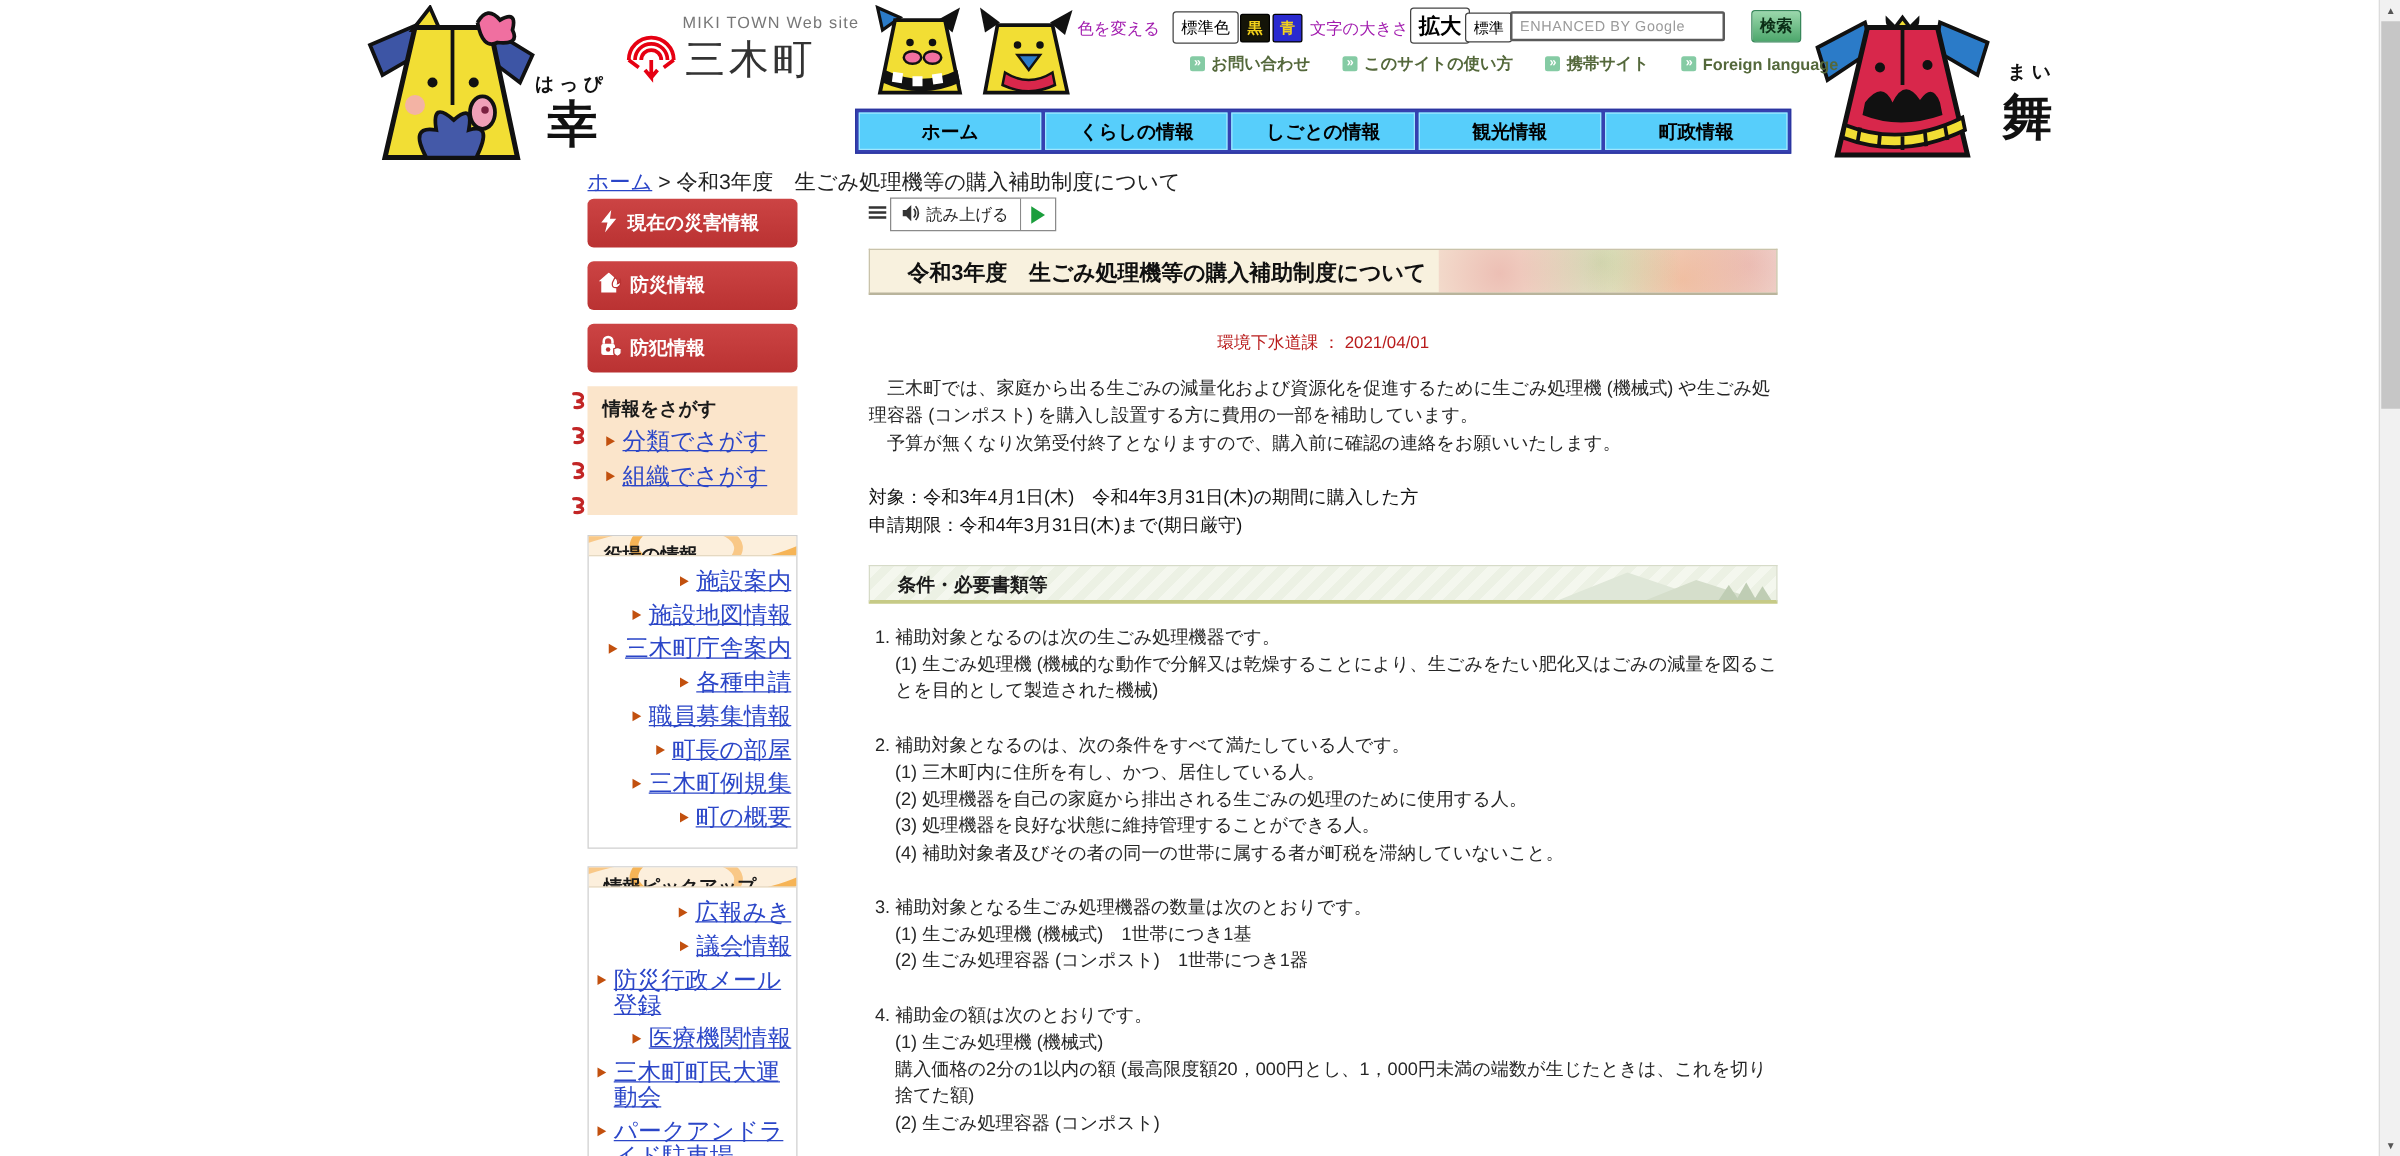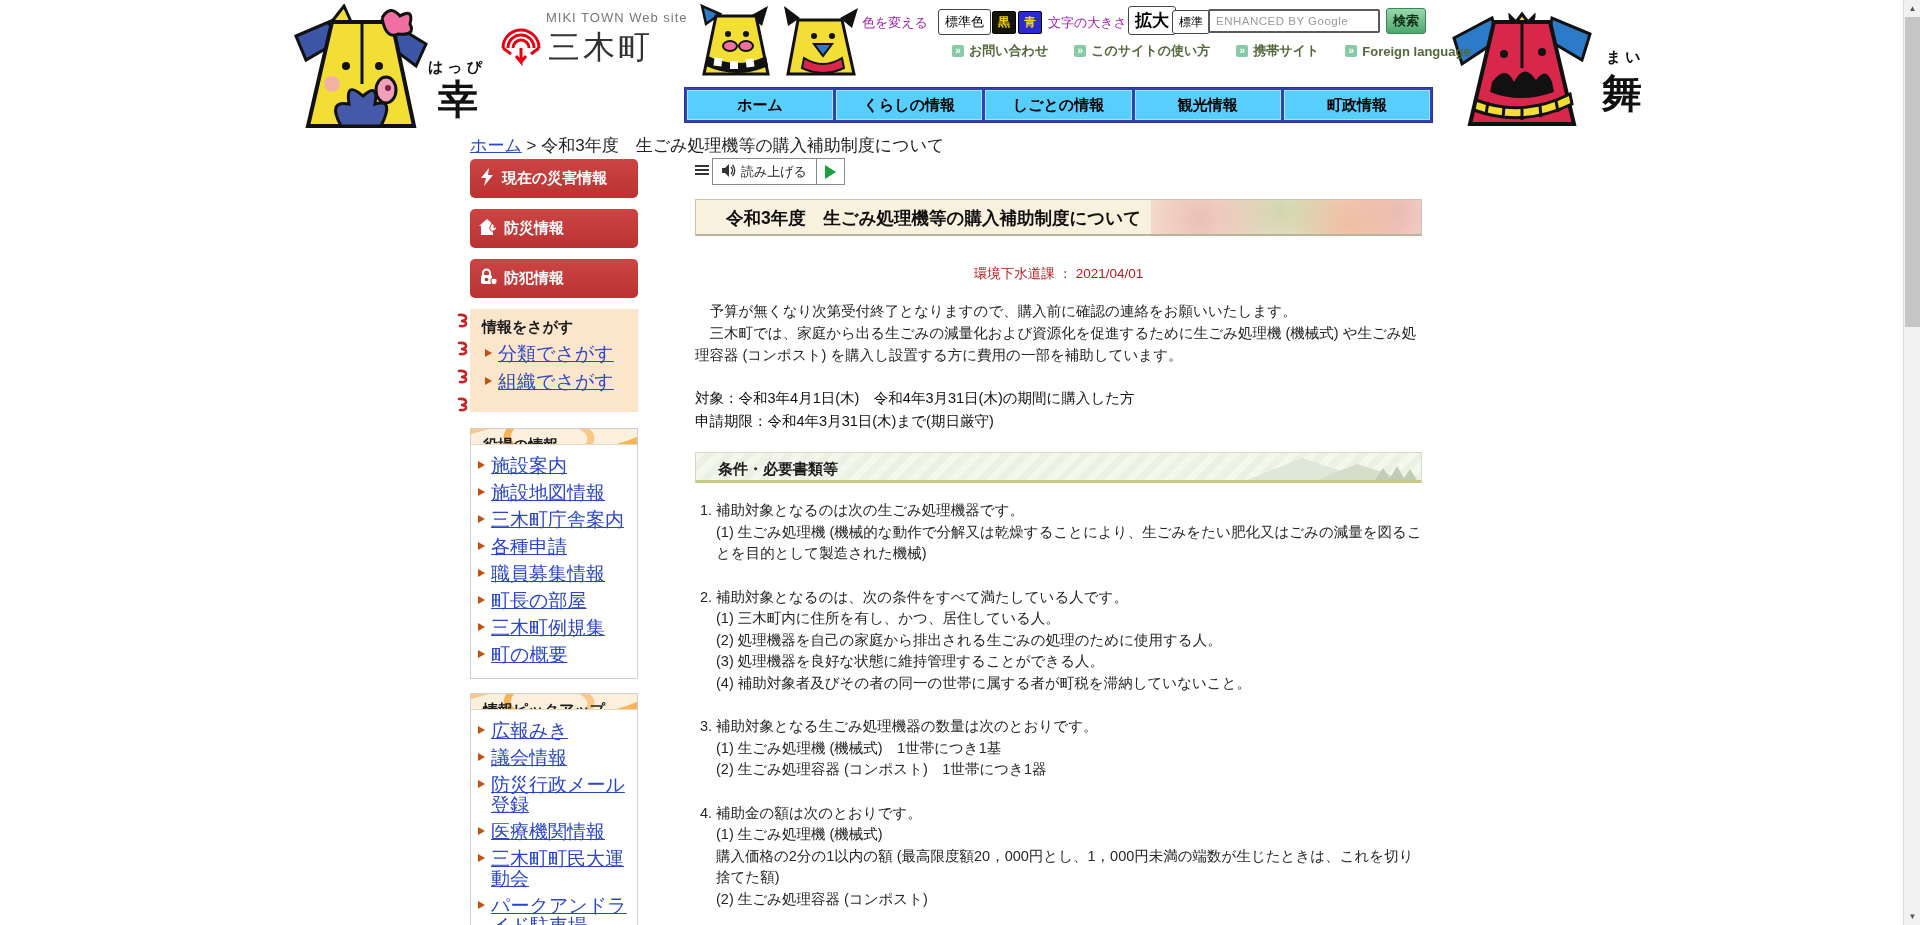--- a/index.html
+++ b/index.html
@@ -12,21 +12,21 @@
   .btn-plain { background:#fff; border:1px solid #444; border-radius:3px; font-size:13px; padding:2px 6px; cursor:pointer; font-family:inherit; }
   .btn-dark  { border:1px solid #000; border-radius:2px; font-size:12px; font-weight:bold; padding:2px 5px; cursor:pointer; font-family:inherit; }
   .site-label { position:absolute; left:546px; top:10px; font-size:13px; color:#777; letter-spacing:1px; }
   .site-name  { position:absolute; left:548px; top:26px; font-size:32px; color:#333; font-weight:400; letter-spacing:3px; }
   .quick-links { position:absolute; left:952px; top:42px; display:flex; gap:26px; }
   .quick-link { display:flex; align-items:center; gap:5px; font-size:13px; color:#54683B; text-decoration:none; font-weight:bold; cursor:pointer; }
   .ql-ico { width:12px; height:12px; background:#85CBA4; color:#fff; font-size:10px; line-height:12px; text-align:center; border-radius:2px; font-weight:bold; }
   .search-input { width:172px; height:24px; border:2px solid #5a5a5a; border-radius:2px; font-size:12px; color:#1d4ed8; padding:0 6px; letter-spacing:.5px; }
   .search-input::placeholder { color:#9a9a9a; font-size:11.5px; }
   .search-btn { height:26px; width:40px; border:1px solid #37875A; border-radius:3px;
-      background:linear-gradient(#9BD8AC,#4DA76C); font-size:13px; font-weight:bold; color:#0b2e16; cursor:pointer; font-family:Liberation Serif, serif; }
+      background:linear-gradient(#9BD8AC,#4DA76C); font-size:13px; font-weight:bold; color:#0b2e16; cursor:pointer; font-family:Liberation Serif, serif;margin-left:15px; }
   .mascot { position:absolute; }
   .mascot-txt-s { position:absolute; font-size:15px; font-weight:bold; color:#111; letter-spacing:4px; }
   .mascot-txt-b { position:absolute; font-size:40px; font-weight:bold; color:#111; }
 
   
   .nav { position:absolute; left:684px; top:87px; width:749px; height:36px; background:#3640B0;
          border:1px solid #2b35a0; display:flex; gap:3px; padding:2px; }
   .nav button { flex:1; background:#57CEFB; border:1px solid #9FE6FF; font-weight:bold; font-size:15px;
          color:#000; cursor:pointer; font-family:inherit; }
 
@@ -47,21 +47,21 @@
       border-bottom:4.5px solid transparent; margin:5px 6px 0 3px; flex:none; }
   .link-row a { color:#2B46C8; text-decoration:underline; font-size:19px; line-height:20px; }
   .side-box { border:1px solid #CFCFCF; margin-bottom:14px; background:#fff; }
   .wave-head { position:relative; height:16px; line-height:32px; padding-left:12px; font-size:15px;
       font-weight:bold; color:#1a1a1a; background:#FCEFDC; overflow:hidden; border-bottom:1px solid #E5D9C2; }
   .wave-head::before, .wave-head::after { content:''; position:absolute; border-radius:50%;
       border:7px solid #F5A93E; opacity:.85; }
   .wave-head::before { width:150px; height:46px; right:-30px; top:-32px; transform:rotate(-8deg); }
   .wave-head::after  { width:150px; height:46px; left:-40px; bottom:-34px; transform:rotate(-8deg); border-color:#F8C178; }
   .side-box .links { padding:11px 4px 6px 4px; }
-  .side-box .links .link-row { margin-bottom:7px; }
+  .side-box .links .link-row { margin-bottom:7px;justify-content:flex-end; }
 
   
   .main { position:absolute; left:695px; top:158px; width:727px; }
   .tts { display:flex; align-items:flex-start; }
   .tts-mini { width:14px; height:14px; margin:7px 3px 0 0; display:flex; flex-direction:column; gap:2px; cursor:pointer; }
   .tts-mini i { display:block; height:2px; background:#333; }
   .tts-box { display:flex; border:1px solid #8a8a8a; height:27px; background:#fff; }
   .tts-read { display:flex; align-items:center; gap:5px; padding:0 9px; border-right:1px solid #8a8a8a; font-size:13px; color:#222; cursor:pointer; background:none; border-top:none; border-left:none; border-bottom:none; font-family:inherit; }
   .tts-play { width:27px; display:flex; align-items:center; justify-content:center; cursor:pointer; background:#fff; border:none; }
   .tts-play i { width:0; height:0; border-left:11px solid #1B9E3C; border-top:7px solid transparent; border-bottom:7px solid transparent; }
@@ -360,22 +360,22 @@
             <i></i>
           </button>
       </div>
     </div>
 
     <h1 class="page-title"><span style="position:relative;z-index:2;">令和3年度　生ごみ処理機等の購入補助制度について</span></h1>
 
     <div class="meta-line">環境下水道課 ： 2021/04/01</div>
 
     <div class="body-text">
+      <p>　三木町では、家庭から出る生ごみの減量化および資源化を促進するために生ごみ処理機 (機械式) や生ごみ処理容器 (コンポスト) を購入し設置する方に費用の一部を補助しています。</p>
       <p>　予算が無くなり次第受付終了となりますので、購入前に確認の連絡をお願いいたします。</p>
-      <p>　三木町では、家庭から出る生ごみの減量化および資源化を促進するために生ごみ処理機 (機械式) や生ごみ処理容器 (コンポスト) を購入し設置する方に費用の一部を補助しています。</p>
     </div>
 
     <div class="bold-block">
       <div>対象：令和3年4月1日(木)　令和4年3月31日(木)の期間に購入した方</div>
       <div>申請期限：令和4年3月31日(木)まで(期日厳守)</div>
     </div>
 
     <div class="sec-head">
       <span style="position:relative;z-index:2;">条件・必要書類等</span>
       <svg width="170" height="28" viewBox="0 0 170 28">

